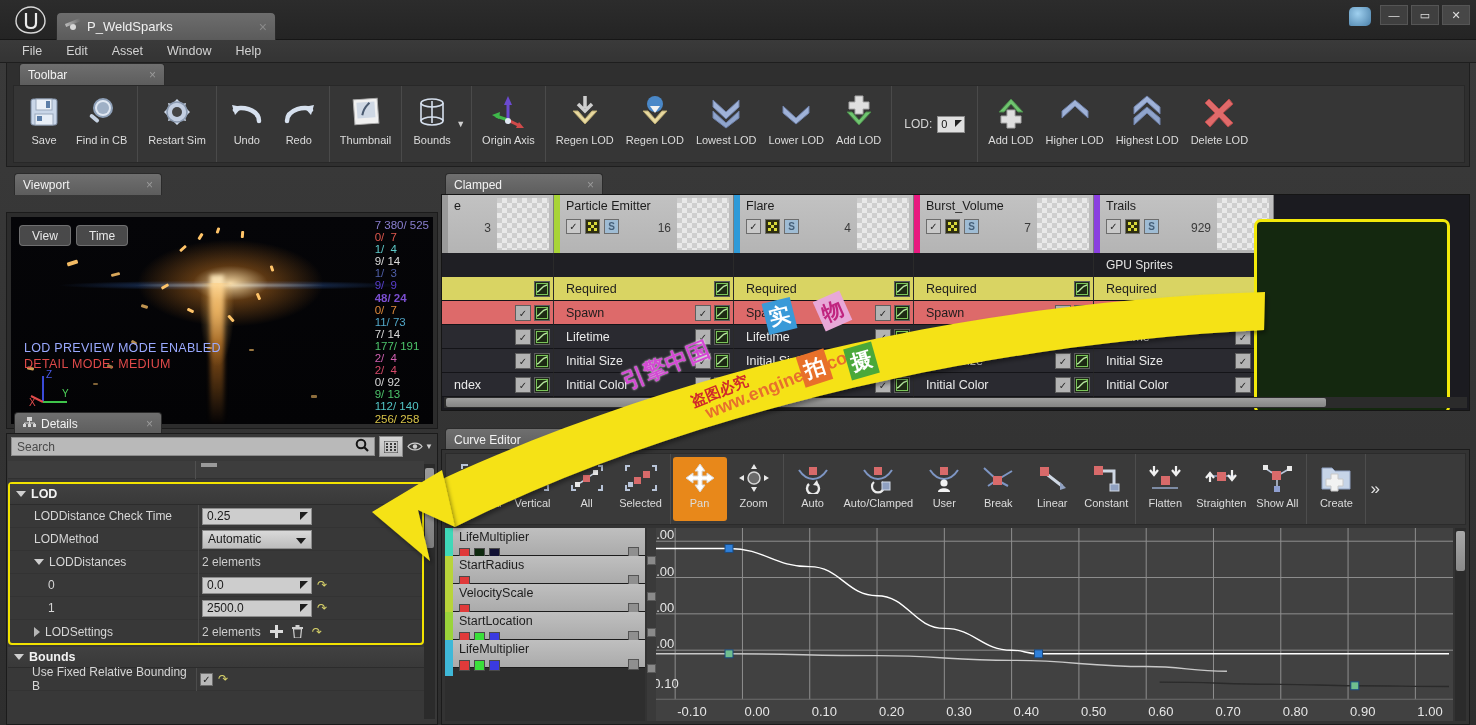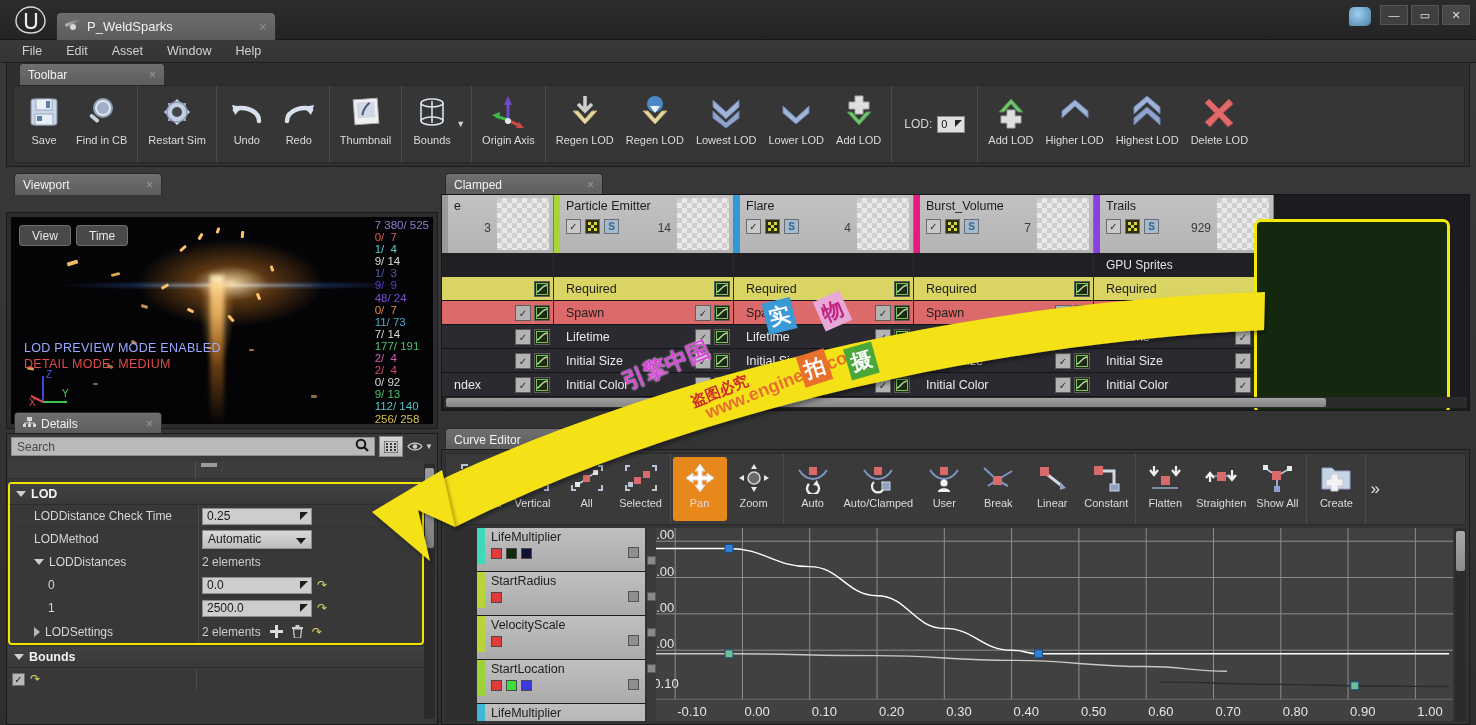--- a/index.html
+++ b/index.html
@@ -259,22 +259,22 @@
   .ce-group { display:flex; height:70px; align-items:center; border-right:1px solid #4d4d4d; padding:0 2px;}
   .ce-group:last-child{border-right:none;}
   .ce-btn { min-width:54px; height:64px; padding:2px 4px; display:flex; flex-direction:column;
             align-items:center; justify-content:flex-start; color:#dcdcdc; font-size:11px; }
   .ce-btn.active { background:#e8881a; border-radius:3px; }
   .ce-btn .ceicon{ width:40px;height:38px;display:flex;align-items:center;justify-content:center;}
   .ce-btn .celabel{ font-size:11px; white-space:nowrap; }
   .ce-more { color:#e4e4e4; font-size:17px; padding:0 4px; align-self:center;}
 
   .ce-tracks { position:absolute; left:3px; top:78px; width:200px; bottom:3px; background:#2e2e2e; overflow:hidden;}
-  .trk { height:44px; background:linear-gradient(#bfbfbf,#ababab); border-bottom:1px solid #1c1c1c;
-         position:relative;margin-left:32px; }
+  .trk { height:28px; background:linear-gradient(#bfbfbf,#ababab); border-bottom:1px solid #1c1c1c;
+         position:relative; }
   .trk .tcolor { position:absolute; left:0; top:0; width:8px; height:36px; }
   .trk .tname { position:absolute; left:14px; top:2px; color:#1d1d1d; font-size:12.5px; }
   .trk .tdots { position:absolute; left:14px; top:20px; display:flex; gap:4px;}
   .trk .tdot { width:11px;height:11px; border:1px solid #4a4a4a;}
   .trk .tsq { position:absolute; right:6px; top:19px; width:11px;height:11px;
               background:#8f8f8f; border:1px solid #545454;}
 
   .ce-graph { position:absolute; left:205px; top:78px; right:16px; bottom:3px;
               background:#414141; overflow:hidden; }
   .ce-vscroll{ position:absolute; right:3px; top:78px; width:11px; bottom:3px; background:#2b2b2b;}
@@ -570,21 +570,21 @@
         <div class="vp-txt" style="left:13px;top:124px;color:#9aa9ff;">LOD PREVIEW MODE ENABLED</div>
         <div class="vp-txt" style="left:13px;top:140px;color:#e04a4a;">DETAIL MODE: MEDIUM</div>
 
         <div class="vp-stats" id="vp-stats">
             <div style="color: rgb(138, 127, 208);">7 380/ 525</div>
             <div style="color: rgb(224, 88, 78);">0/  7</div>
             <div style="color: rgb(94, 201, 201);">1/  4</div>
             <div style="color: rgb(220, 220, 220);">9/ 14</div>
             <div style="color: rgb(79, 95, 168);">1/  3</div>
             <div style="color: rgb(90, 63, 208);">9/  9</div>
-            <div style="color: rgb(123, 79, 208);">48/ 24</div>
+            <div style="color: rgb(123, 79, 208); font-weight: bold;">48/ 24</div>
             <div style="color: rgb(224, 138, 58);">0/  7</div>
             <div style="color: rgb(82, 168, 201);">11/ 73</div>
             <div style="color: rgb(216, 216, 216);">7/ 14</div>
             <div style="color: rgb(77, 196, 107);">177/ 191</div>
             <div style="color: rgb(208, 96, 176);">2/  4</div>
             <div style="color: rgb(216, 74, 106);">2/  4</div>
             <div style="color: rgb(216, 216, 216);">0/ 92</div>
             <div style="color: rgb(77, 196, 107);">9/ 13</div>
             <div style="color: rgb(82, 196, 196);">112/ 140</div>
             <div style="color: rgb(216, 196, 74);">256/ 258</div>
@@ -729,20 +729,21 @@
             </div>
           </div>
         </div>
 
         <div style="margin-top:2px;">
           <div class="cat-hdr">
             <span class="tri-d"></span>
             <span>Bounds</span>
           </div>
           <div class="prow">
+            <div class="plabel">Use Fixed Relative Bounding B</div>
             <div class="pval">
               <span class="chk-small">✓</span>
               <span class="revert">↷</span>
             </div>
           </div>
         </div>
       </div>
 
       <div class="vscroll-det">
         <div class="thumb"></div>
@@ -823,21 +824,21 @@
                   </svg>
                 </span>
               </span>
             </div>
           </div>
           <div class="em-col" style="left: 112px; width: 180px;">
             <div class="em-head">
               <div class="em-colorbar" style="background:#a8d437"></div>
               <div class="em-name">Particle Emitter</div>
               <div class="em-thumb"></div>
-              <div class="em-count">14</div>
+              <div class="em-count">16</div>
               <div class="em-icons">
                 <span class="em-ic chk">✓</span>
                 <span class="em-ic render">
                   <svg width="11" height="11" viewBox="0 0 11 11">
                     <g fill="#d8d83a">
                       <rect x="1" y="1" width="3" height="3"></rect>
                       <rect x="7" y="1" width="3" height="3"></rect>
                       <rect x="4" y="4" width="3" height="3"></rect>
                       <rect x="1" y="7" width="3" height="3"></rect>
                       <rect x="7" y="7" width="3" height="3"></rect>

